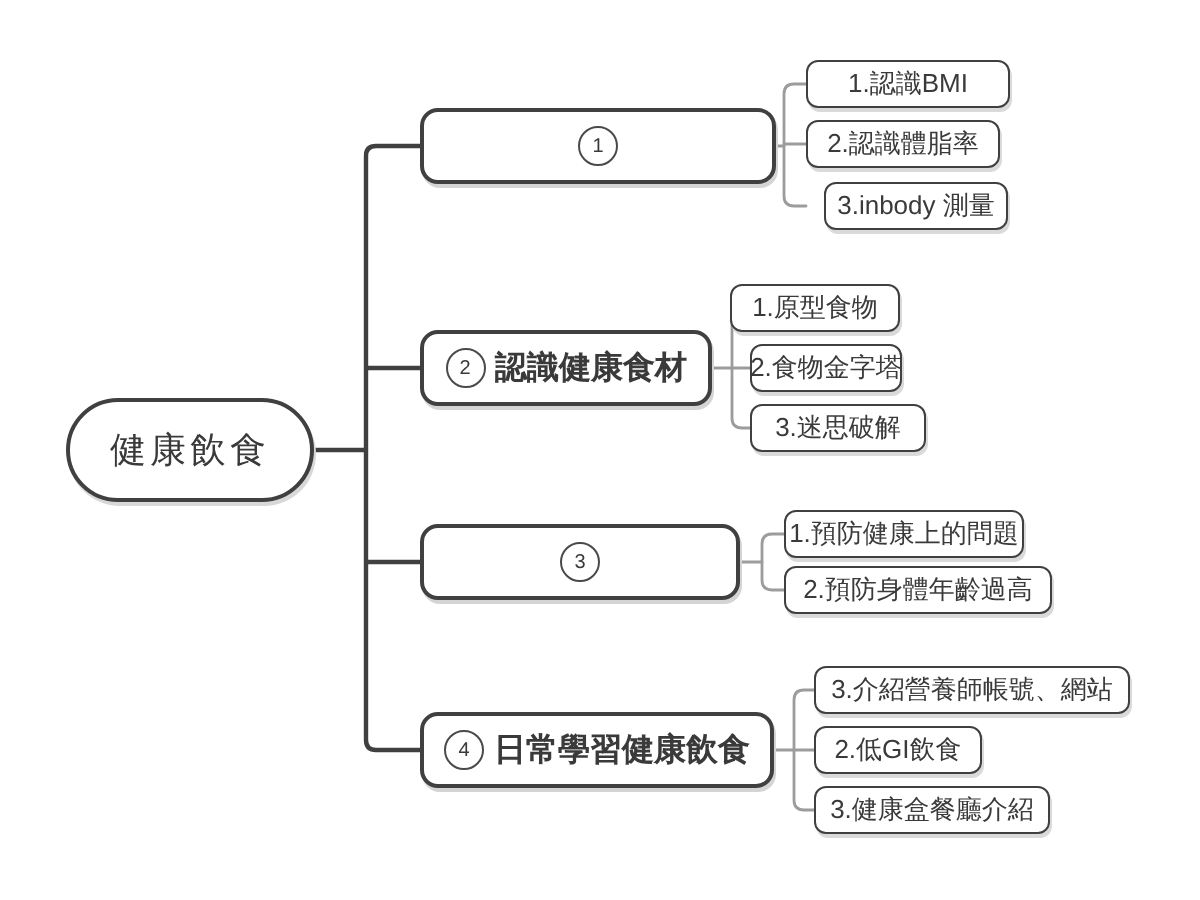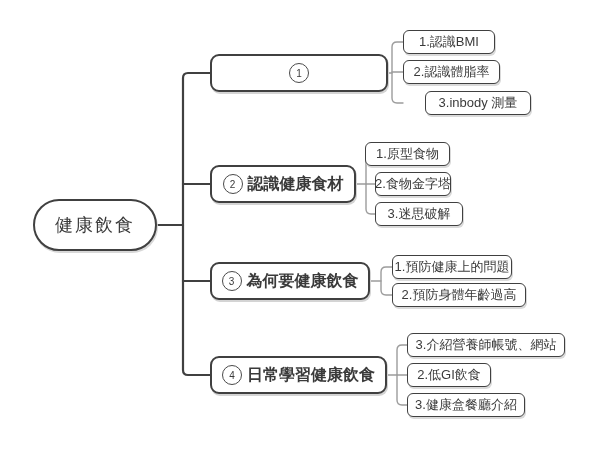--- a/index.html
+++ b/index.html
@@ -70,47 +70,46 @@
     </g>
   </svg>
 
   <div class="node root" style="left:33px;top:199px;width:124px;height:52px">
     <span>健康飲食</span>
   </div>
 
   <div class="node branch" style="left:210px;top:54px;width:178px;height:38px">
     <span class="num">1</span>
   </div>
-  <div class="node sub" style="left:403px;top:30px;width:92px">
+  <div class="node sub" style="left:403px;top:30px;width:102px">
     <span>1.認識BMI</span>
   </div>
   <div class="node sub" style="left:403px;top:60px;width:97px">
     <span>2.認識體脂率</span>
   </div>
-  <div class="node sub" style="left:425px;top:91px;width:106px">
+  <div class="node sub" style="left:412px;top:91px;width:92px">
     <span>3.inbody 測量</span>
   </div>
 
   <div class="node branch" style="left:210px;top:165px;width:146px;height:38px">
     <span class="num">2</span>
     <span>認識健康食材</span>
   </div>
   <div class="node sub" style="left:365px;top:142px;width:85px">
     <span>1.原型食物</span>
   </div>
   <div class="node sub" style="left:375px;top:172px;width:76px">
     <span>2.食物金字塔</span>
   </div>
   <div class="node sub" style="left:375px;top:202px;width:88px">
     <span>3.迷思破解</span>
   </div>
 
   <div class="node branch" style="left:210px;top:262px;width:160px;height:38px">
     <span class="num">3</span>
-    <span>為何要健康飲食</span>
   </div>
   <div class="node sub" style="left:392px;top:255px;width:120px">
     <span>1.預防健康上的問題</span>
   </div>
   <div class="node sub" style="left:392px;top:283px;width:134px">
     <span>2.預防身體年齡過高</span>
   </div>
 
   <div class="node branch" style="left:210px;top:356px;width:177px;height:38px">
     <span class="num">4</span>

